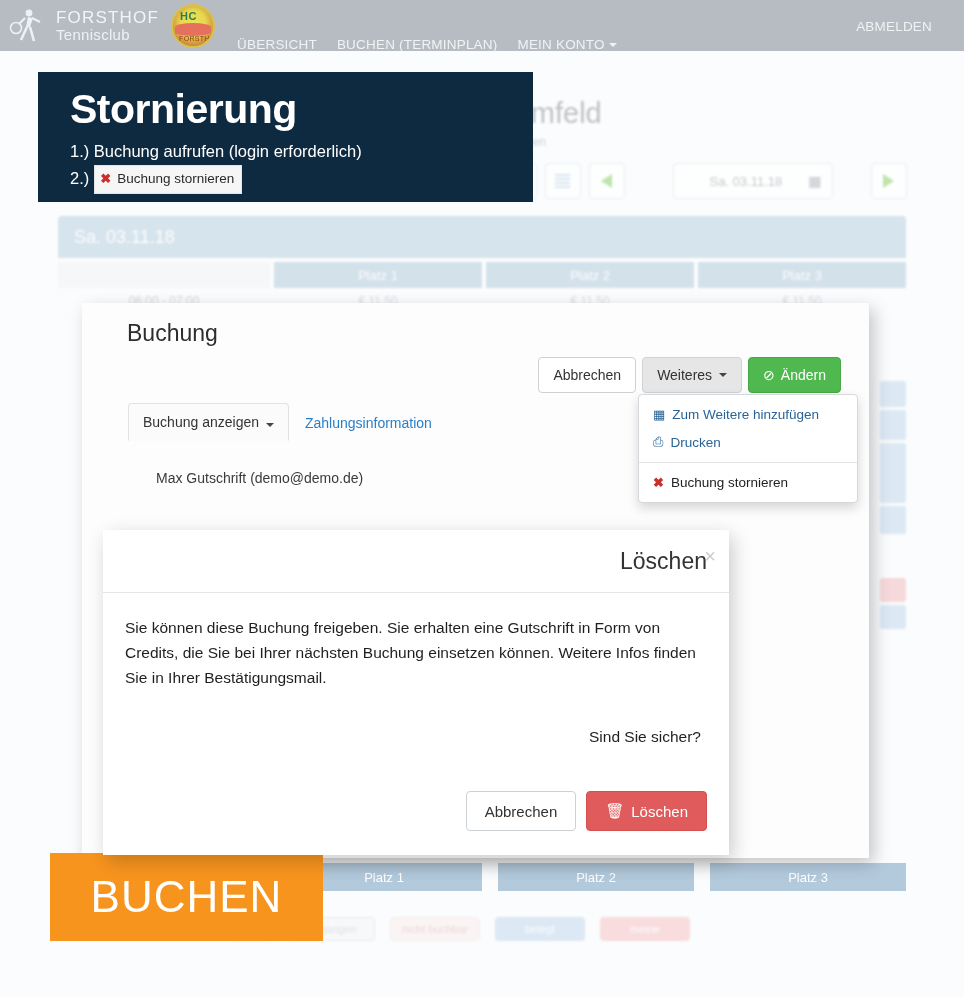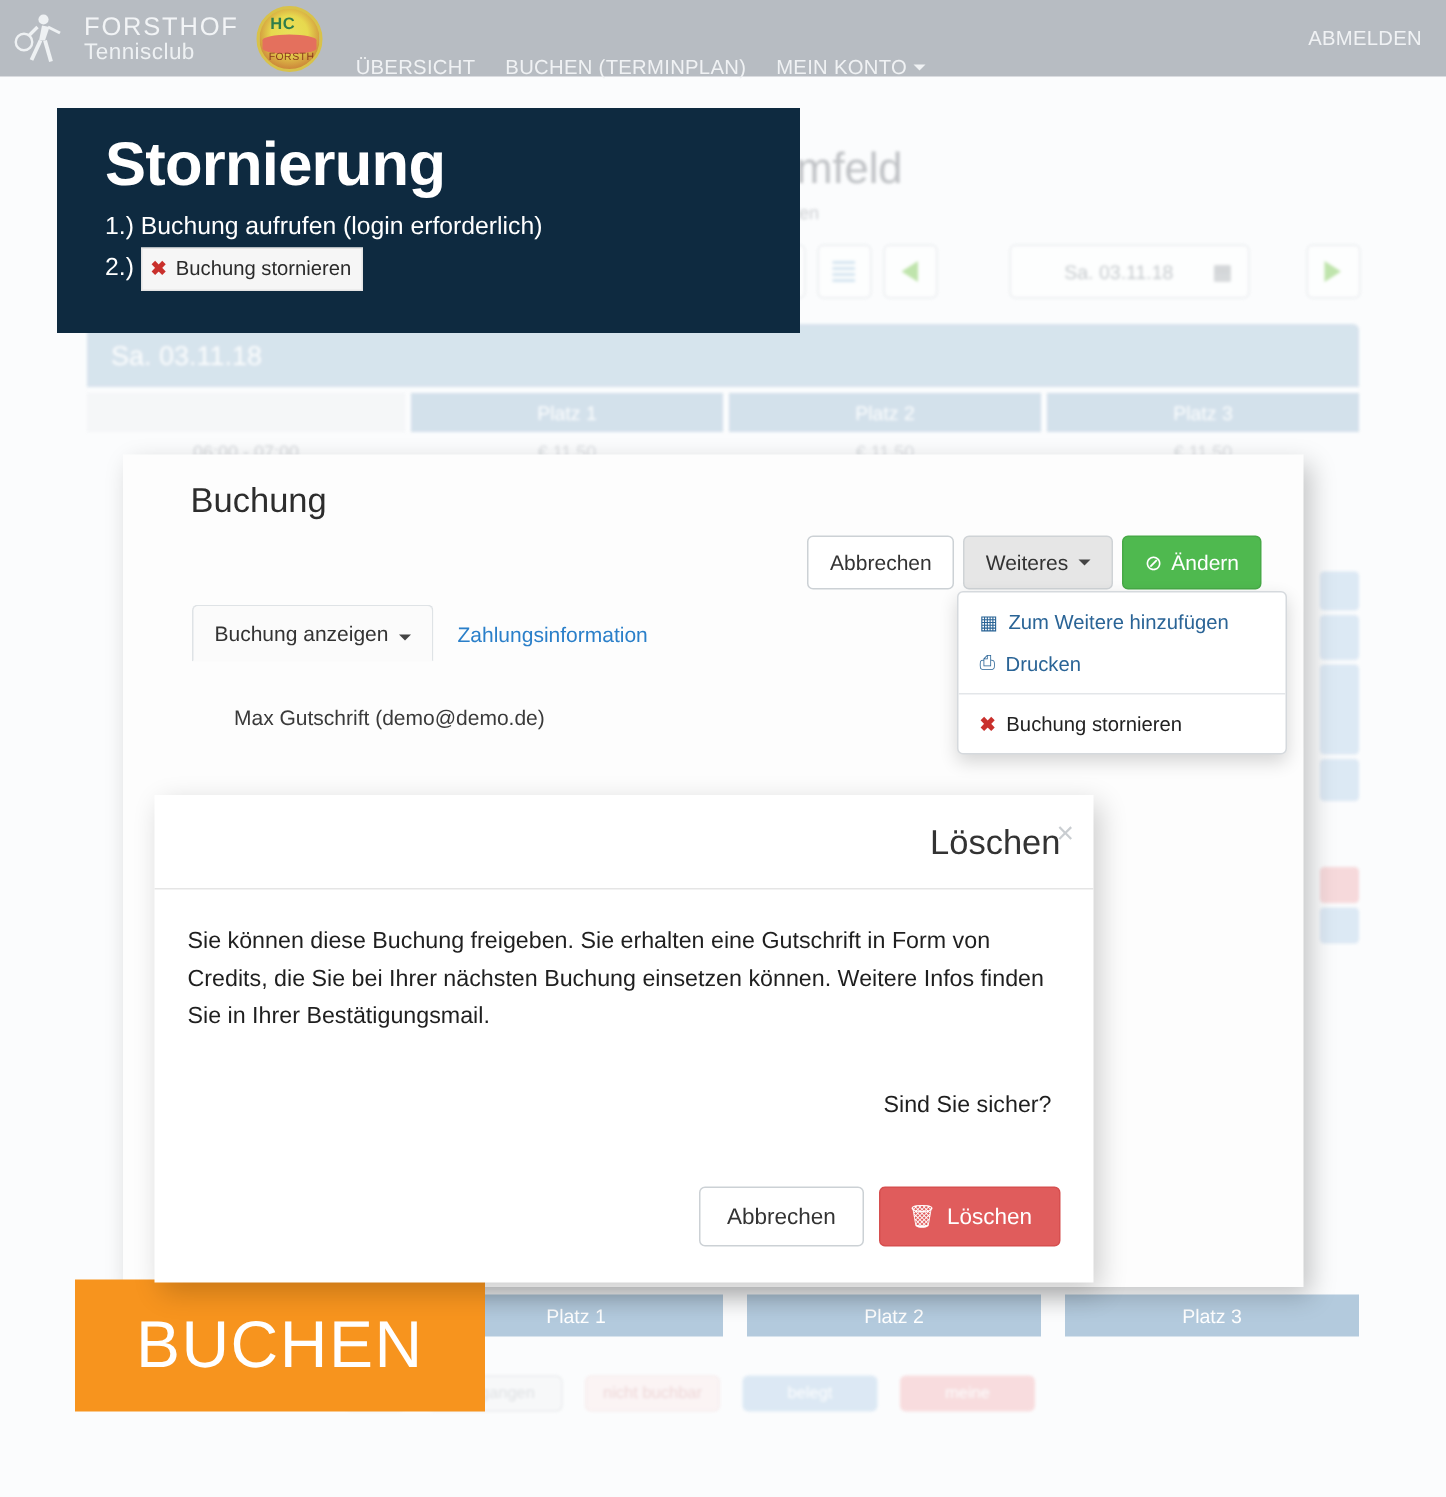--- a/index.html
+++ b/index.html
@@ -53,21 +53,21 @@
   .nav-items { display: flex; align-items: center; gap: 20px; margin-left: 22px; }
   .nav-item {
     color: #f0f2f4; font-size: 13.5px; letter-spacing: 0.2px;
     cursor: pointer; white-space: nowrap; margin-top: 37px;
   }
   .nav-caret {
     display: inline-block; margin-left: 4px;
     border-left: 4px solid transparent; border-right: 4px solid transparent;
     border-top: 4px solid #f0f2f4; vertical-align: middle;
   }
-  .nav-right { margin-left: auto; padding-right: 16px; }
+  .nav-right { margin-left: auto; padding-right: 32px; }
 
   
   .page-bg {
     position: absolute; top: 51px; left: 0;
     width: 964px; height: 947px;
     background: #fbfcfd;
     overflow: hidden;
   }
   .bg-blur { filter: blur(1.1px); opacity: 0.55; }
 
@@ -152,21 +152,21 @@
   }
   .lg.plain { background: #fff; border: 1px solid #dcdfe2; width: 40px; }
   .lg.verg { background: #f5f6f7; border: 1px solid #d9dcdf; color: #c7cbcf; }
   .lg.nicht { background: #fbeeee; border: 1px solid #f2dede; color: #e4b9b9; }
   .lg.belegt { background: #c3d9ed; }
   .lg.meine { background: #f6c3c5; }
 
   
   .banner {
     position: absolute; left: 38px; top: 72px;
-    width: 495px; height: 150px;
+    width: 495px; height: 130px;
     background: #0e2a40;
     z-index: 40;
     padding: 16px 0 0 32px;
   }
   .banner-title {
     color: #ffffff; font-size: 41px; font-weight: bold;
     letter-spacing: -0.5px; line-height: 1.05; margin-bottom: 8px;
   }
   .banner-step {
     color: #ffffff; font-size: 16.5px; line-height: 1.55;

